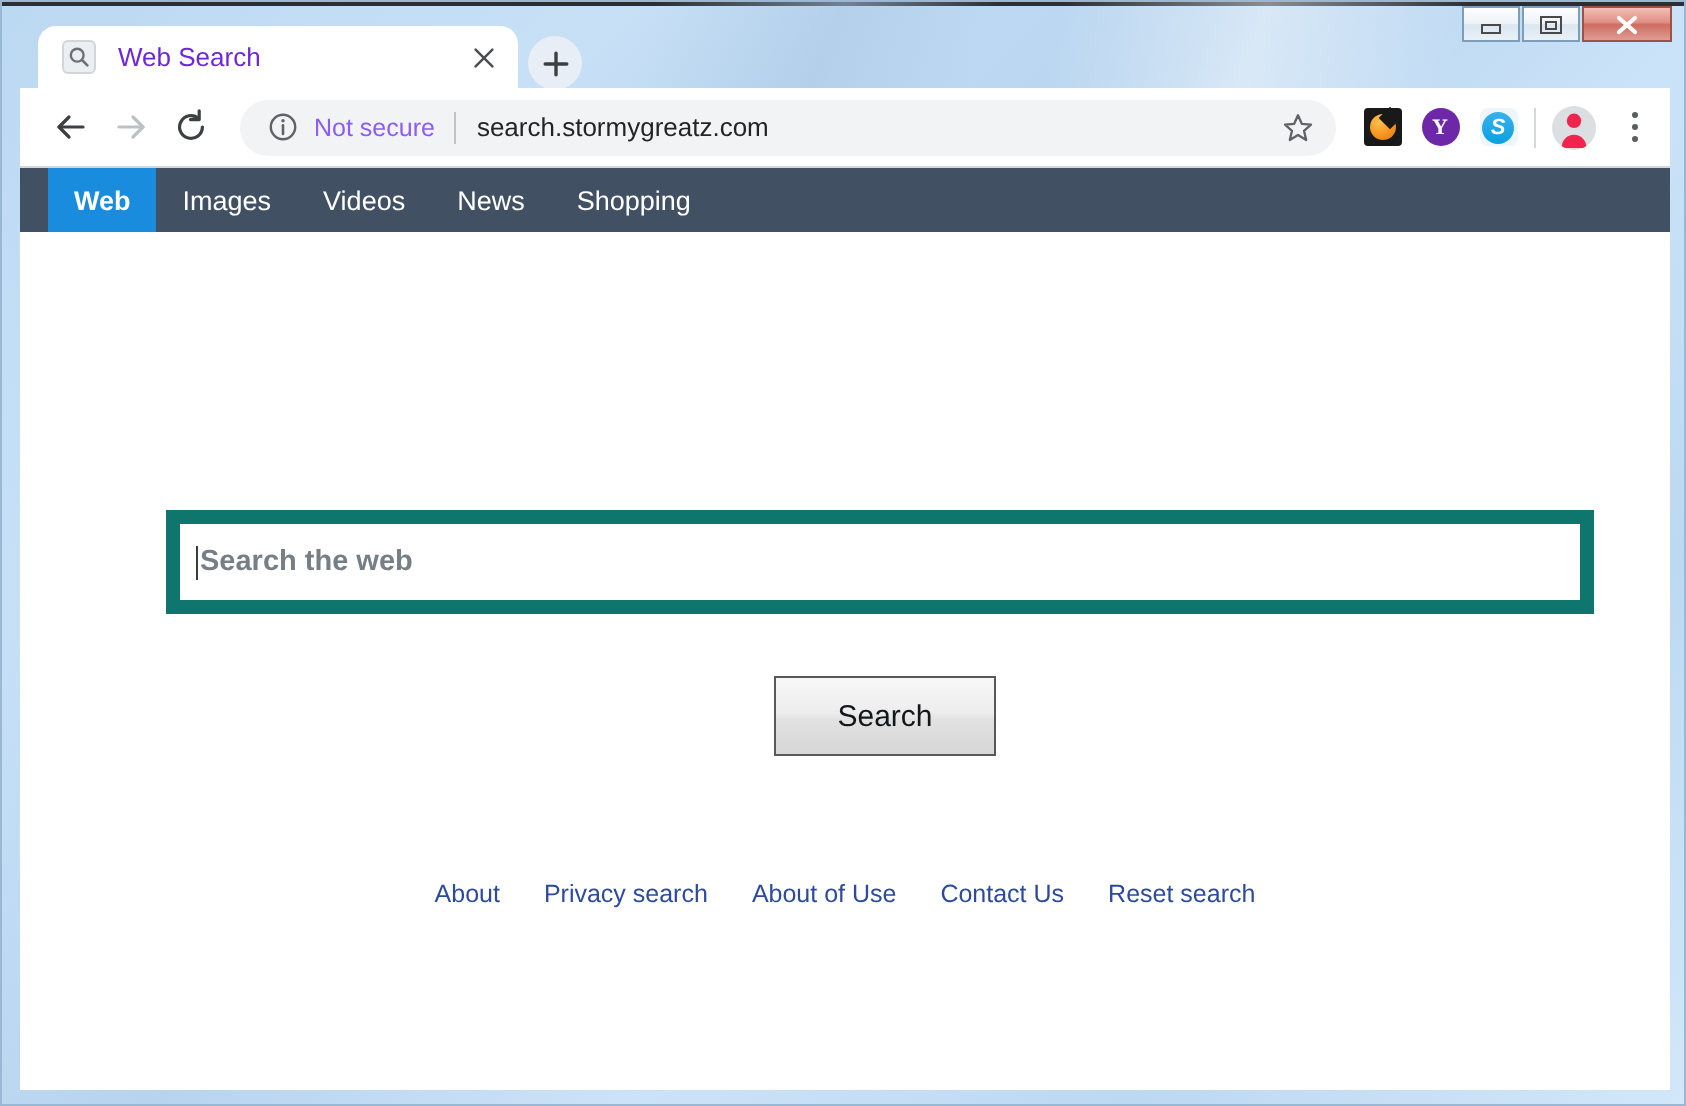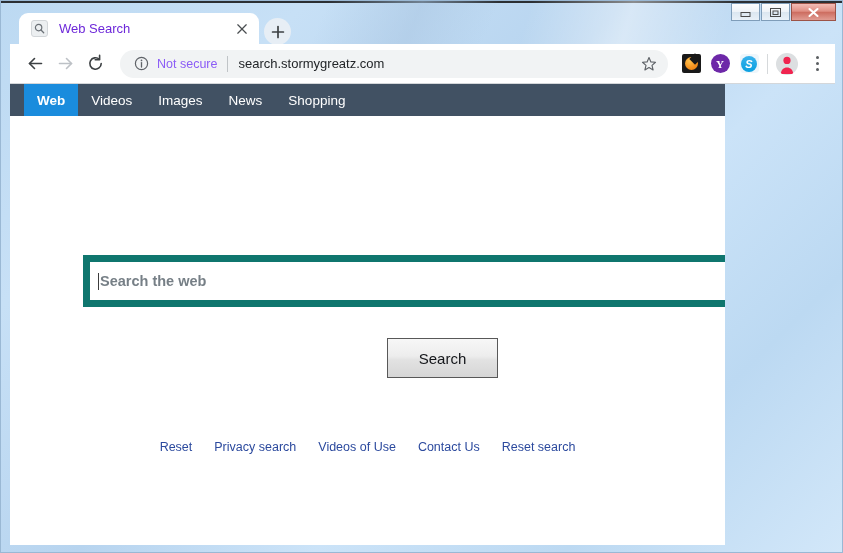--- a/index.html
+++ b/index.html
@@ -335,21 +335,21 @@
     height: 3px;
     border-radius: 50%;
     background: #5a5e61;
   }
 
   
   .viewport {
     position: absolute;
     left: 9px;
     top: 83px;
-    width: 715px;
+    width: 825px;
     height: 461px;
     background: #ffffff;
     overflow: hidden;
   }
 
   
   .sitenav {
     height: 32px;
     background: #415163;
     display: flex;
@@ -569,45 +569,45 @@
     </div>
   </div>
 
   <div class="viewport">
 
     <div class="sitenav">
       <div class="sitenav-item active">
         <span>Web</span>
       </div>
       <div class="sitenav-item">
+        <span>Images</span>
+      </div>
+      <div class="sitenav-item">
         <span>Videos</span>
-      </div>
-      <div class="sitenav-item">
-        <span>Images</span>
       </div>
       <div class="sitenav-item">
         <span>News</span>
       </div>
       <div class="sitenav-item">
         <span>Shopping</span>
       </div>
     </div>
 
     <div class="page-body">
 
       <div class="search-box">
         <span class="caret"></span>
         <span class="search-placeholder">Search the web</span>
       </div>
 
       <button class="search-button">Search</button>
 
       <div class="footer">
-        <a class="footer-link">Reset</a>
+        <a class="footer-link">About</a>
         <a class="footer-link">Privacy search</a>
-        <a class="footer-link">Videos of Use</a>
+        <a class="footer-link">About of Use</a>
         <a class="footer-link">Contact Us</a>
         <a class="footer-link">Reset search</a>
       </div>
 
     </div>
   </div>
 </div>
 
 </body></html>

